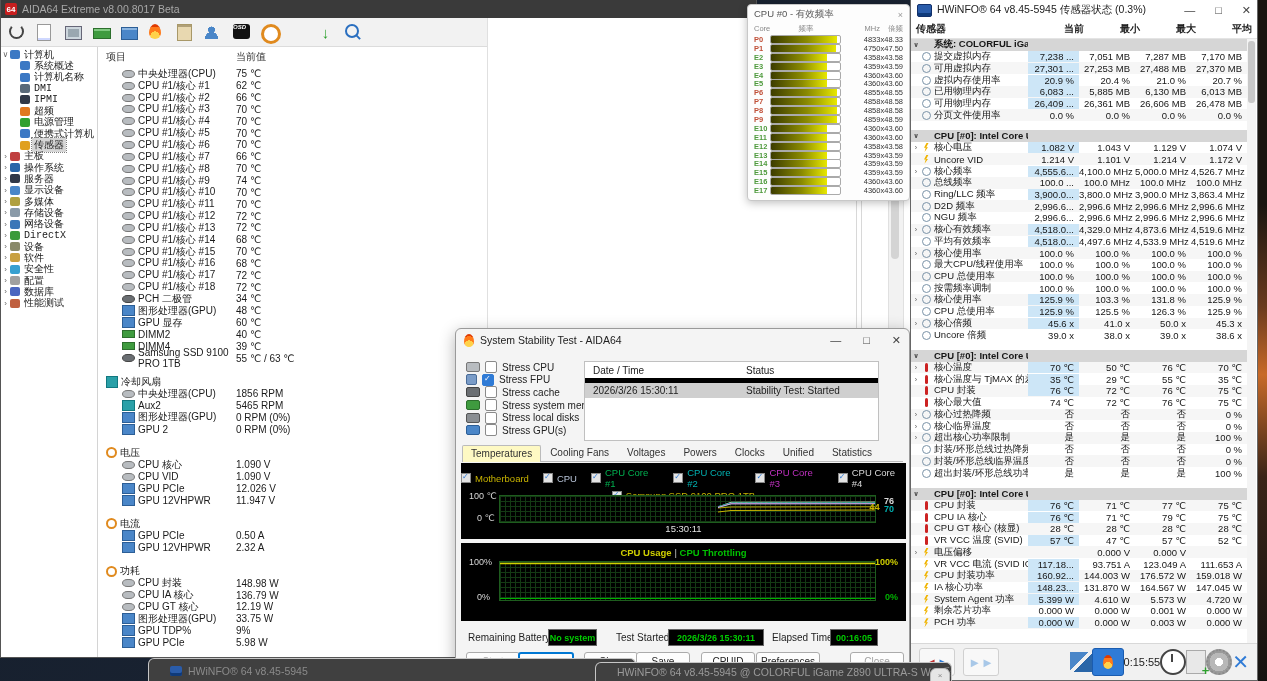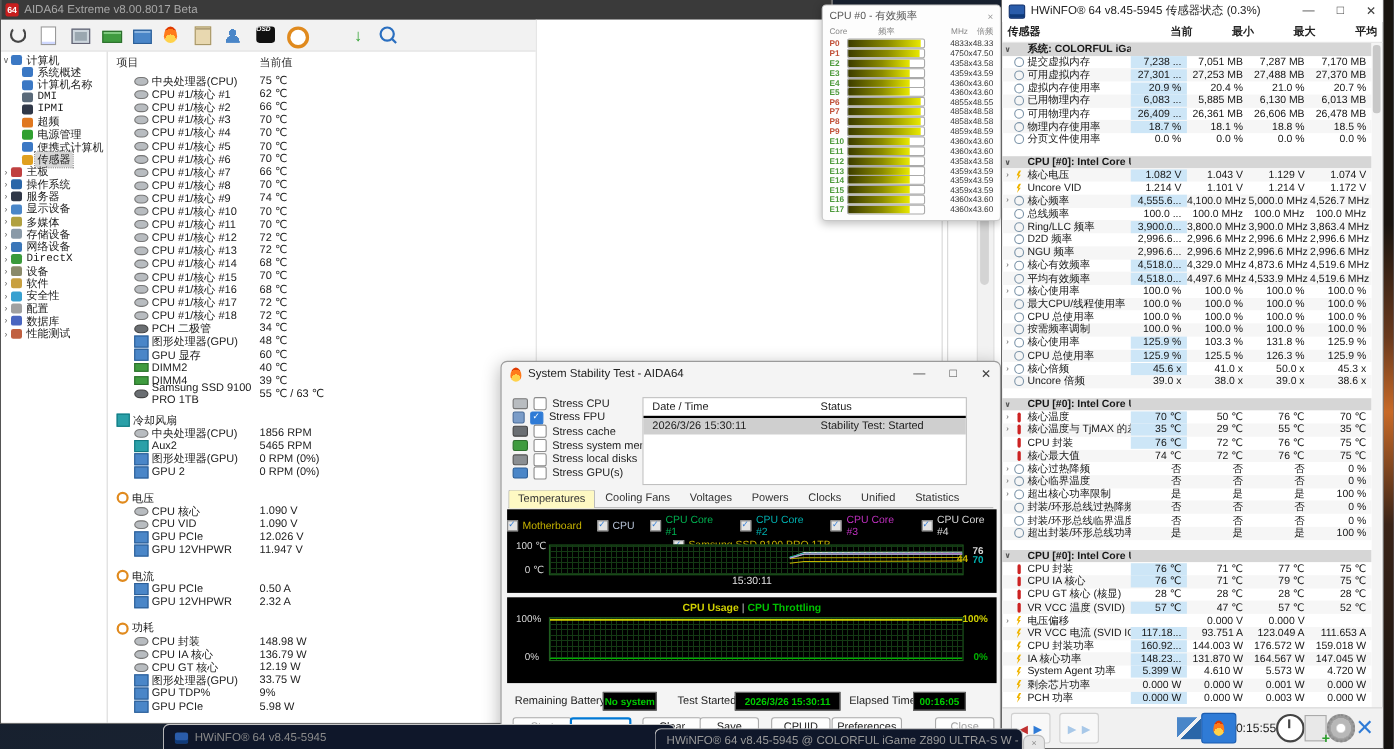--- a/index.html
+++ b/index.html
@@ -86,21 +86,21 @@
   .st-cpu{background:#b8bcc0;border:1px solid #777;border-radius:50%/60%;}
   .st-fpu{background:#7a9cc8;border:1px solid #4a6c98;border-radius:50%;width:9px!important;height:9px!important;}
   .st-cache{background:#6a6e72;border:1px solid #444;border-radius:50%/60%;}
   .st-mem{background:#3f9b3f;border:1px solid #2c6e2c;}
   .st-disk{background:#8a8e92;border:1px solid #555;border-radius:50%/60%;}
   .st-gpu{background:#4a86c8;border:1px solid #2c5e96;}
   .cb{width:10px;height:10px;background:#fff;border:1px solid #8a8a8a;border-radius:2px;flex:none;position:relative;}
   .cb.on{background:#2f7bd6;border-color:#2f7bd6;}
   .cb.on:after{content:"✓";position:absolute;color:#fff;font-size:8px;left:1px;top:-1px;}
   #sst .logtbl{position:absolute;left:128px;top:32px;width:293px;height:78px;background:#fff;border:1px solid #c0c0c0;font-size:10px;color:#222;}
-  #sst .logtbl .lh{display:flex;height:16px;align-items:center;border-bottom:2px solid #000000;}
+  #sst .logtbl .lh{display:flex;height:16px;align-items:center;border-bottom:5px solid #000000;}
   #sst .logtbl .lh span{padding-left:8px;}
   #sst .logtbl .c1{width:145px;flex:none;}
   #sst .logtbl .lr{display:flex;height:15px;align-items:center;background:#cfcfcf;}
   #sst .logtbl .lr span{padding-left:8px;}
   #sst .tabs{position:absolute;left:6px;top:114px;right:6px;height:18px;display:flex;align-items:flex-end;border-bottom:1px solid #bbb;font-size:10px;color:#333;}
   #sst .tab{padding:2px 8px 3px 8px;border:1px solid transparent;border-bottom:none;}
   #sst .tab.act{background:#fef9c3;border-color:#bbb;border-radius:2px 2px 0 0;position:relative;top:1px;}
   .gpanel{position:absolute;left:5px;width:445px;background:#000;}
   #tpanel{top:134px;height:76px;}
   #upanel{top:214px;height:78px;}
@@ -155,21 +155,21 @@
   .ht-burn{width:30px;height:26px;background:#2f7bd6;border:1px solid #1a5cb0;border-radius:3px;display:flex;align-items:center;justify-content:center;}
   .ht-burn i{display:block;width:10px;height:14px;background:radial-gradient(circle at 50% 80%,#ffd24a 0 35%,#ff7a1a 35% 70%,#e03a00 70%);border-radius:50% 50% 50% 50%/60% 60% 40% 40%;}
   .ht-time{font-size:11px;color:#222;}
   .ht-clock{width:22px;height:22px;border:2px solid #444;border-radius:50%;position:relative;background:#fff;}
   .ht-clock:after{content:"";position:absolute;left:9px;top:3px;width:2px;height:8px;background:#444;}
   .ht-report{width:18px;height:22px;background:#e8e8e8;border:1px solid #aaa;position:relative;}
   .ht-report:after{content:"+";position:absolute;right:-4px;bottom:-5px;color:#2ca02c;font-weight:bold;font-size:13px;}
   .ht-gear{width:22px;height:22px;border-radius:50%;background:radial-gradient(circle,#fff 0 25%,#b8b8b8 26% 60%,#9a9a9a 61%);border:2px dotted #8a8a8a;}
   .ht-x{color:#2f7bd6;font-size:20px;font-weight:bold;line-height:20px;}
   
-  .peek{position:absolute;background:#0f172a;border:1px solid #c6c6c6;border-bottom:none;border-radius:6px 6px 0 0;display:flex;align-items:center;gap:6px;padding:0 10px;font-size:10.5px;color:#8a8a8a;overflow:hidden;white-space:nowrap;}
+  .peek{position:absolute;background:#404040;border:1px solid #c6c6c6;border-bottom:none;border-radius:6px 6px 0 0;display:flex;align-items:center;gap:6px;padding:0 21px;font-size:10.5px;color:#8a8a8a;overflow:hidden;white-space:nowrap;}
   #peek1{left:148px;top:658px;width:444px;height:23px;}
   #peek2{left:595px;top:662px;width:313px;height:19px;color:#9a9a9a;}
   #peek3{left:930px;top:668px;width:18px;height:13px;background:#e6e6e6;border:1px solid #bbb;color:#888;font-size:8px;justify-content:center;padding:0;}
   .peek .hicon{width:12px;height:10px;background:#2a5caa;border-radius:2px;box-shadow:inset 0 -3px 0 #0f3a7a;flex:none;}
   
   #wall{left:1258px;top:0;width:9px;height:681px;background:linear-gradient(to bottom,#1a1510 0 30%,#6a3a1e 45%,#c86a28 55%,#3a2418 70%,#141210);}
 </style>
 </head>
 <body>
 
@@ -1031,21 +1031,21 @@
       <svg width="375" height="26" viewBox="0 0 375 26" style="position:absolute;left:0;top:0">
         <polyline points="218,16 231,14.5 375,14" fill="none" stroke="#c8b400" stroke-width="1"></polyline>
         <polyline points="218,12 231,11 375,10.8" fill="none" stroke="#b8a000" stroke-width="1"></polyline>
         <polyline points="218,11 231,6.3 375,6.1" fill="none" stroke="#d8d8d8" stroke-width="1"></polyline>
         <polyline points="218,10.5 231,7.2 375,7.2" fill="none" stroke="#00b050" stroke-width="1"></polyline>
         <polyline points="218,10.8 231,7.0 375,6.9" fill="none" stroke="#00b0b0" stroke-width="1" stroke-dasharray="3 2"></polyline>
         <polyline points="218,11.2 231,7.6 375,7.5" fill="none" stroke="#c030c0" stroke-width="1"></polyline>
         <polyline points="218,11.5 231,7.9 375,7.8" fill="none" stroke="#b8c4d8" stroke-width="1"></polyline>
       </svg>
     </div>
-    <span class="gval" style="right: 26px; top: 40px; color: rgb(200, 180, 0);">44</span>
+    <span class="gval" style="right: 26px; top: 40px; color: rgb(200, 180, 0); font-family: Liberation Mono, monospace;">44</span>
     <span class="gval" style="right:12px;top:33px;color:#d8d8d8">76</span>
     <span class="gval" style="right:12px;top:41px;color:#00b0b0">70</span>
     <span class="timelab">15:30:11</span>
   </div>
 
   <div class="gpanel" id="upanel">
     <div id="uhead">
       <span style="color:#d0d000">CPU Usage</span><span style="color:#888">  |  </span><span style="color:#00c000">CPU Throttling</span>
     </div>
     <span class="axl" style="left:8px;top:14px">100%</span>
@@ -1170,31 +1170,20 @@
         <span class="hic">
           <i style="display:block" class=" ic-c"></i>
         </span>
         <span class="nm">可用物理内存</span>
         <span class="cell colc hl">26,409 ...</span>
         <span class="cell colr">26,361 MB</span>
         <span class="cell colr">26,606 MB</span>
         <span class="cell colr">26,478 MB</span>
       </div>
 
-      <div class="hrow r">
-        <span class="ex"></span>
-        <span class="hic">
-          <i style="display:block" class=" ic-c"></i>
-        </span>
-        <span class="nm">物理内存使用率</span>
-        <span class="cell colc hl">18.7 %</span>
-        <span class="cell colr">18.1 %</span>
-        <span class="cell colr">18.8 %</span>
-        <span class="cell colr">18.5 %</span>
-      </div>
 
       <div class="hrow r">
         <span class="ex"></span>
         <span class="hic">
           <i style="display:block" class=" ic-c"></i>
         </span>
         <span class="nm">分页文件使用率</span>
         <span class="cell colc">0.0 %</span>
         <span class="cell colr">0.0 %</span>
         <span class="cell colr">0.0 %</span>

